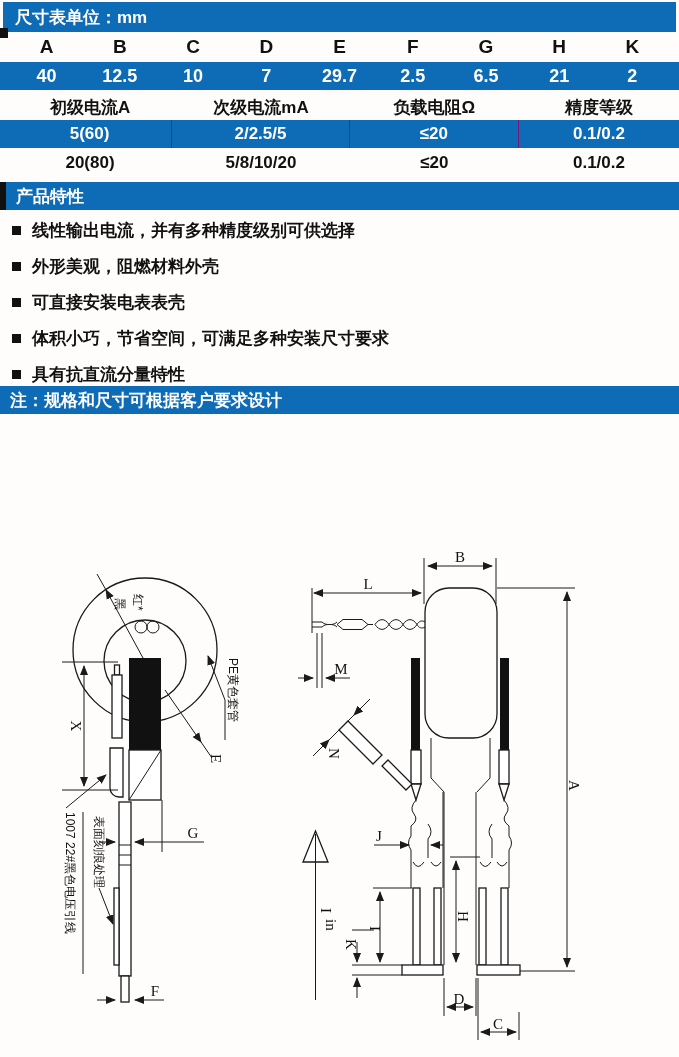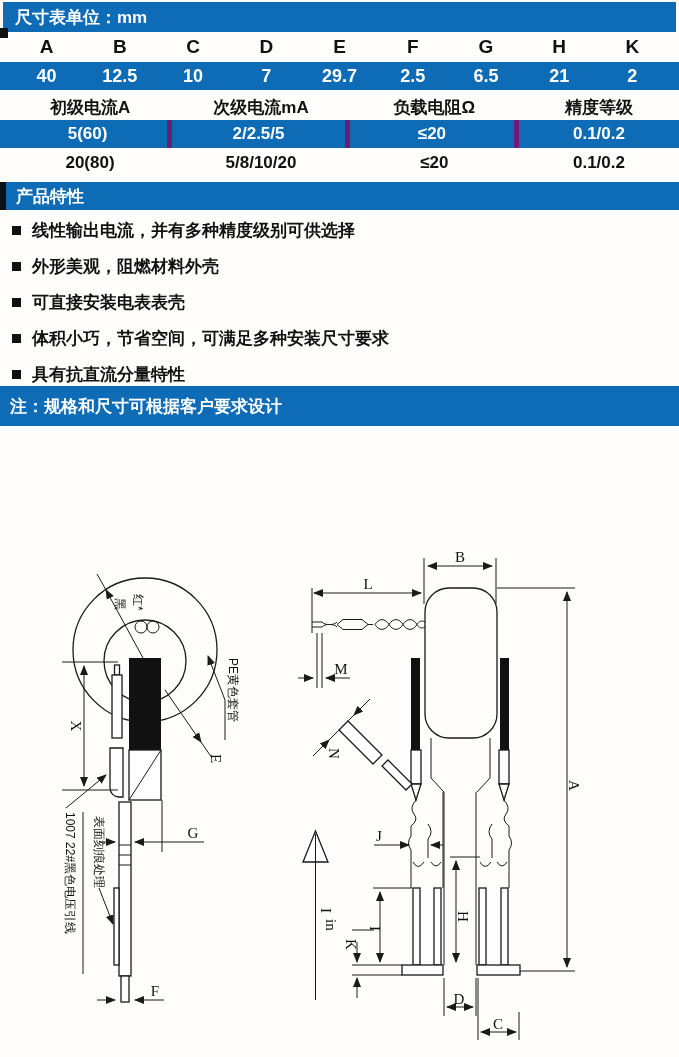--- a/index.html
+++ b/index.html
@@ -21,30 +21,30 @@
   .grid9{left:0;right:0;display:flex;padding:0 10px;box-sizing:border-box;}
   .grid9 > div{flex:1;text-align:center;}
   #dim-letters{top:32px;height:30px;line-height:30px;font-weight:bold;font-size:19px;}
   #dim-values{top:62px;height:28px;line-height:28px;background:#0e6bb5;color:#fff;font-weight:bold;font-size:18px;}
   
   .spec{left:0;right:0;display:flex;font-weight:bold;font-size:17px;text-align:center;padding-left:8px;}
   .spec > div{display:flex;align-items:center;justify-content:center;box-sizing:border-box;}
   .spec .c1{width:166px;} .spec .c2{width:180px;} .spec .c3{width:171px;} .spec .c4{width:162px;text-align:right;}
   #spec-head{top:94px;height:26px;color:#111;}
   #spec-row1{top:120px;height:28px;background:#0e6bb5;color:#fff;}
-  #spec-row1 .c1,#spec-row1 .c2,#spec-row1 .c3{border-right:5px solid #701a75;text-align:center;}
+  #spec-row1 .c1,#spec-row1 .c2,#spec-row1 .c3{border-right:1px solid #701a75;text-align:center;}
   #spec-row2{top:148px;height:30px;color:#111;}
   
   #feat-bar{top:182px;left:0;right:0;height:28px;padding-left:16px;box-sizing:border-box;}
   #feat-stripe{left:0;top:182px;width:6px;height:28px;background:#111;}
   #features{top:212px;left:10px;right:6px;text-align:center;}
   .feat{height:36px;display:flex;align-items:center;font-weight:bold;font-size:17px;}
   .sq{width:9px;height:9px;background:#111;display:inline-block;margin:0 11px 0 2px;flex:0 0 auto;}
   
-  #note-bar{top:386px;left:0;right:0;height:40px;padding-left:10px;box-sizing:border-box;}
+  #note-bar{top:386px;left:0;right:0;height:28px;padding-left:10px;box-sizing:border-box;}
   
   #drawing{top:418px;left:0;}
   #drawing *{vector-effect:none;}
   .ln{stroke:#1a1a1a;stroke-width:1.3;fill:none;}
   .lnthin{stroke:#1a1a1a;stroke-width:1;fill:none;}
   .solid{fill:#111;stroke:none;}
   .wht{fill:#fff;stroke:#1a1a1a;stroke-width:1.3;}
   .dimtxt{font-family:"Liberation Serif","DejaVu Serif",serif;font-size:15px;fill:#111;}
   .cjk{font-family:"Liberation Sans","DejaVu Sans",sans-serif;font-size:12px;fill:#111;}
 </style>

